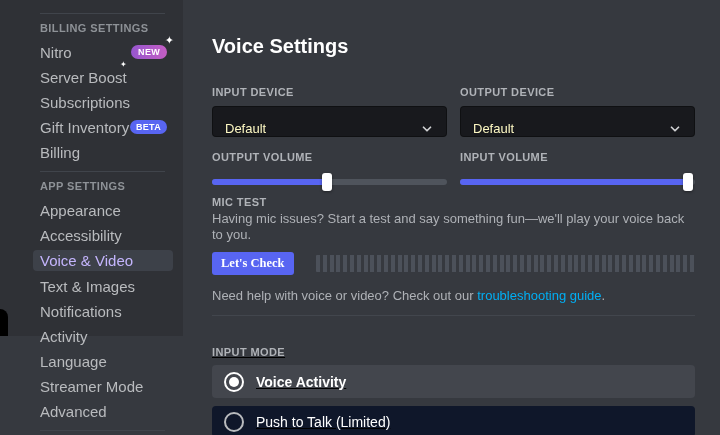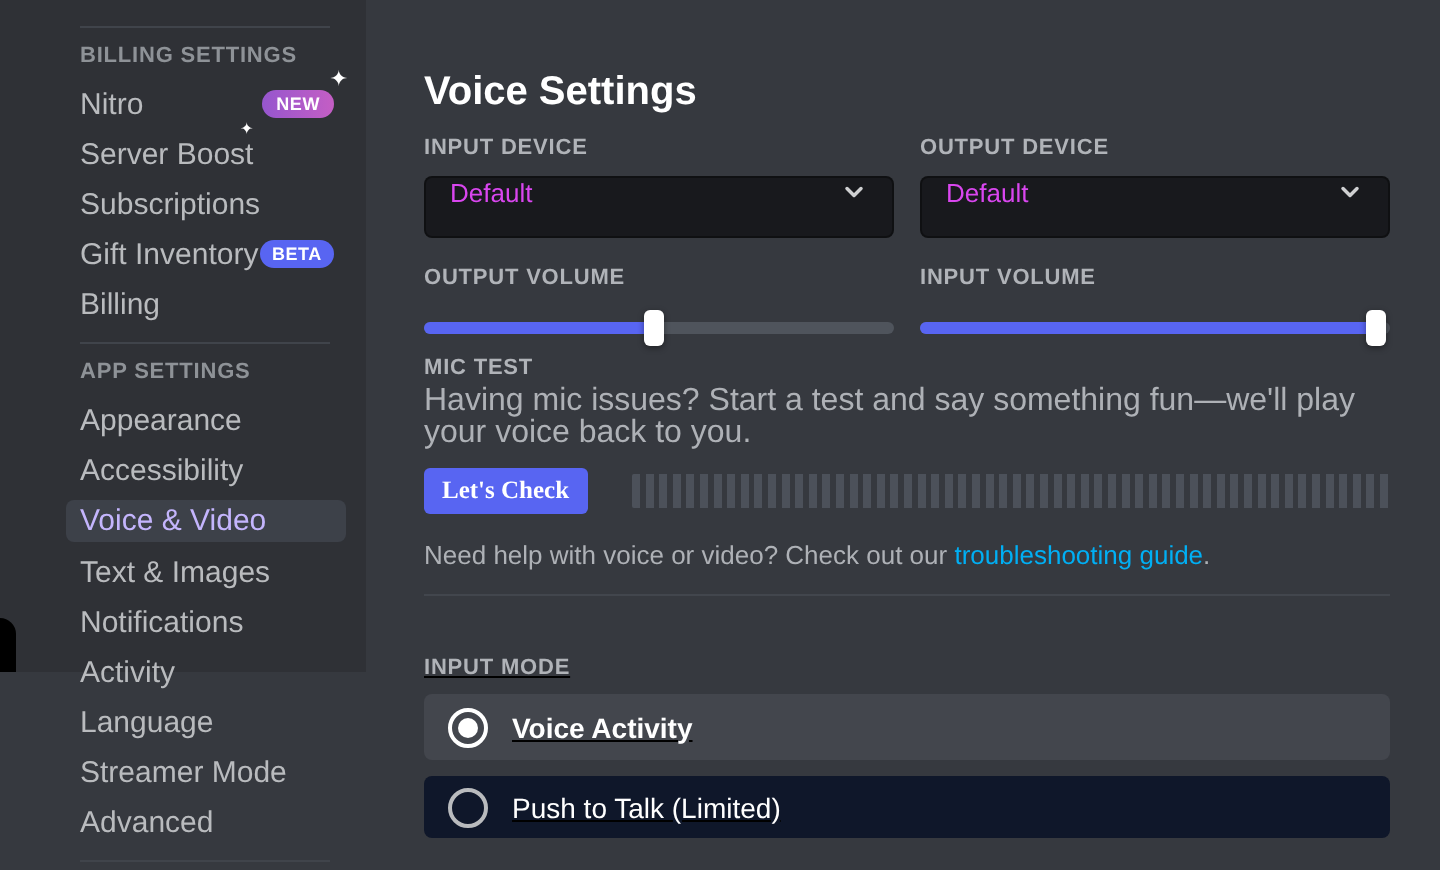--- a/index.html
+++ b/index.html
@@ -68,31 +68,31 @@
   .page-title {
     color: #fff; font-size: 20px; font-weight: bold; line-height: 24px;
   }
   .form-label {
     color: #b0b3b8; font-size: 11px; font-weight: bold;
     text-transform: uppercase; letter-spacing: .4px; line-height: 11px;
     cursor: default;
   }
   .device-grid {
     display: grid; grid-template-columns: 1fr 1fr; column-gap: 13px;
-    margin-top: 11px;
+    margin-top: 29px;
   }
   .select {
     margin-top: 8px;
     height: 31px;
     background: #18191d;
     border: 1px solid rgba(0,0,0,.35);
     border-radius: 4px;
-    display: flex; align-items: flex-start; justify-content: space-between;
+    display: flex; align-items: flex-end; justify-content: space-between;
     padding: 0 12px;
-    color: #d946ef; font-size: 13px;
+    color: #fef9c3; font-size: 13px;
     cursor: pointer;
   }
   .chev { width: 14px; height: 14px; color: #cfd0d2; }
 
   .volume-grid {
     display: grid; grid-template-columns: 1fr 1fr; column-gap: 13px;
     margin-top: 15px;
   }
   .slider {
     position: relative; height: 18px; margin-top: 10px; cursor: pointer;
@@ -107,21 +107,21 @@
   }
   .slider .grabber {
     position: absolute; top: 0;
     width: 10px; height: 18px;
     background: #ffffff; border-radius: 3px;
     box-shadow: 0 1px 3px rgba(0,0,0,.4);
   }
 
   .mic-section { margin-top: 6px; }
   .mic-desc {
-    color: #aeb1b6; font-size: 16px; line-height: 16px; margin-top: 3px;
+    color: #aeb1b6; font-size: 13px; line-height: 16px; margin-top: 3px;
     cursor: default;
   }
   .mic-row { display: flex; align-items: center; margin-top: 9px; }
   .check-btn {
     height: 23px; min-width: 64px;
     background: #5865f2; color: #fff;
     font-family: Liberation Serif, serif;
     font-size: 12.5px; font-weight: bold;
     border: none; border-radius: 3px;
     padding: 0 9px; cursor: pointer;

